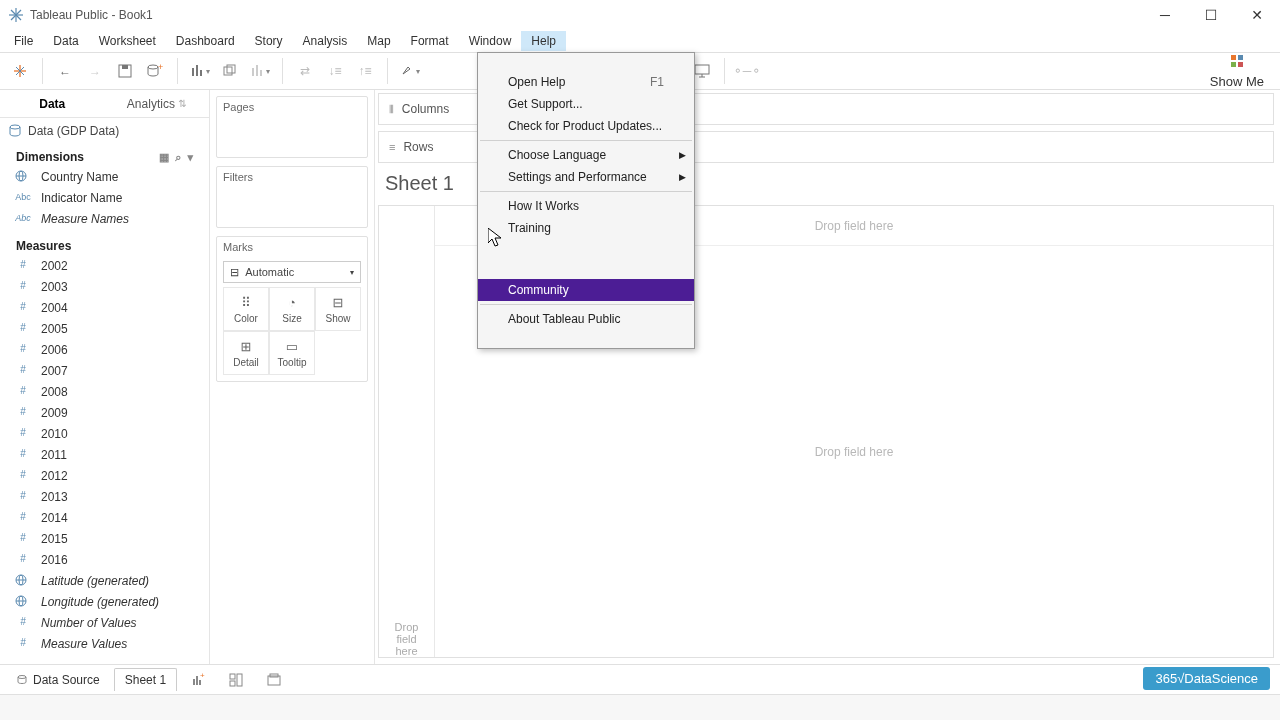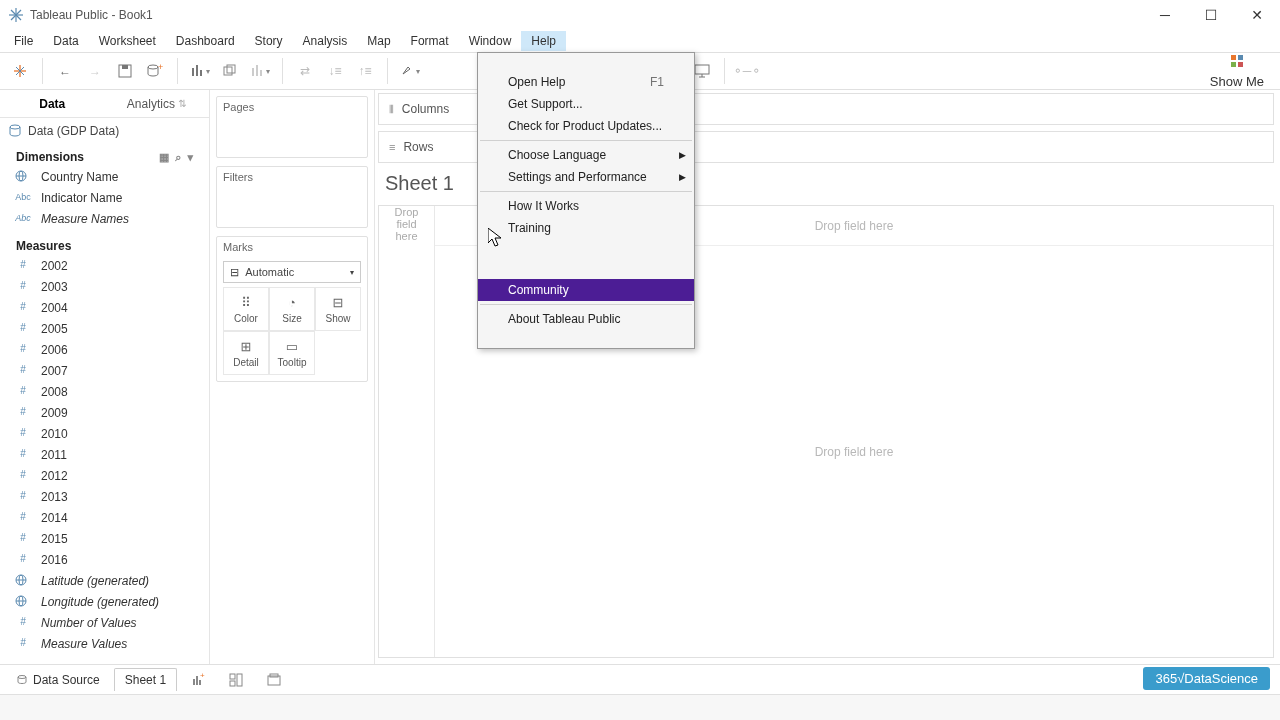--- a/index.html
+++ b/index.html
@@ -34,21 +34,21 @@
 .card-body { min-height:40px; }
 .marks-sel { margin:4px 6px; border:1px solid #ccc; height:22px; display:flex; align-items:center; padding:0 6px; font-size:11px; color:#444; }
 .marks-grid { display:grid; grid-template-columns:1fr 1fr 1fr; gap:0; margin:0 6px 6px; }
 .mark-cell { border:1px solid #e8e8e8; height:44px; display:flex; flex-direction:column; align-items:center; justify-content:center; font-size:10px; color:#555; gap:3px; }
 .mark-cell .mi { font-size:13px; color:#666; }
 .canvas-area { flex:1; display:flex; flex-direction:column; }
 .shelf { height:32px; border:1px solid #e0e0e0; margin:3px 6px 3px 3px; display:flex; align-items:center; padding:0 10px; font-size:12px; color:#555; gap:8px; }
 .shelf .sicon { color:#888; font-size:11px; }
 .sheet-title { font-size:20px; color:#555; padding:6px 10px; }
 .canvas { flex:1; border:1px solid #e0e0e0; margin:4px 6px 6px 3px; display:flex; }
-.vaxis { width:56px; border-right:1px solid #e8e8e8; display:flex; align-items:flex-start; justify-content:center; color:#aaa; font-size:11px; text-align:center; }
+.vaxis { width:56px; border-right:1px solid #e8e8e8; display:flex; align-items:flex-end; justify-content:center; color:#aaa; font-size:11px; text-align:center; }
 .plots { flex:1; display:flex; flex-direction:column; }
 .dropzone { flex:1; display:flex; align-items:center; justify-content:center; color:#b8b8b8; font-size:12px; border-bottom:1px solid #eee; }
 .bottom-tabs { height:30px; border-top:1px solid #e0e0e0; display:flex; align-items:center; padding:0 6px; gap:4px; }
 .bt { padding:4px 10px; font-size:12px; display:flex; align-items:center; gap:5px; }
 .bt.active { background:#fff; border:1px solid #ccc; border-bottom:none; border-radius:2px 2px 0 0; }
 .statusbar { height:26px; border-top:1px solid #e0e0e0; background:#f7f7f7; position:relative; }
 .watermark { position:absolute; right:10px; bottom:30px; background:#3a9ccc; color:#fff; font-size:13px; padding:4px 12px; border-radius:3px; font-weight:500; }
 .help-menu { position:absolute; left:477px; top:52px; width:218px; background:#f5f5f5; border:1px solid #999; box-shadow:2px 2px 6px rgba(0,0,0,0.25); z-index:100; padding:18px 0; }
 .hm-item { height:22px; display:flex; align-items:center; padding:0 30px 0 30px; font-size:12px; color:#222; position:relative; }
 .hm-item.hl { background:#4c1d95; color:#fff;margin-top:40px; }

